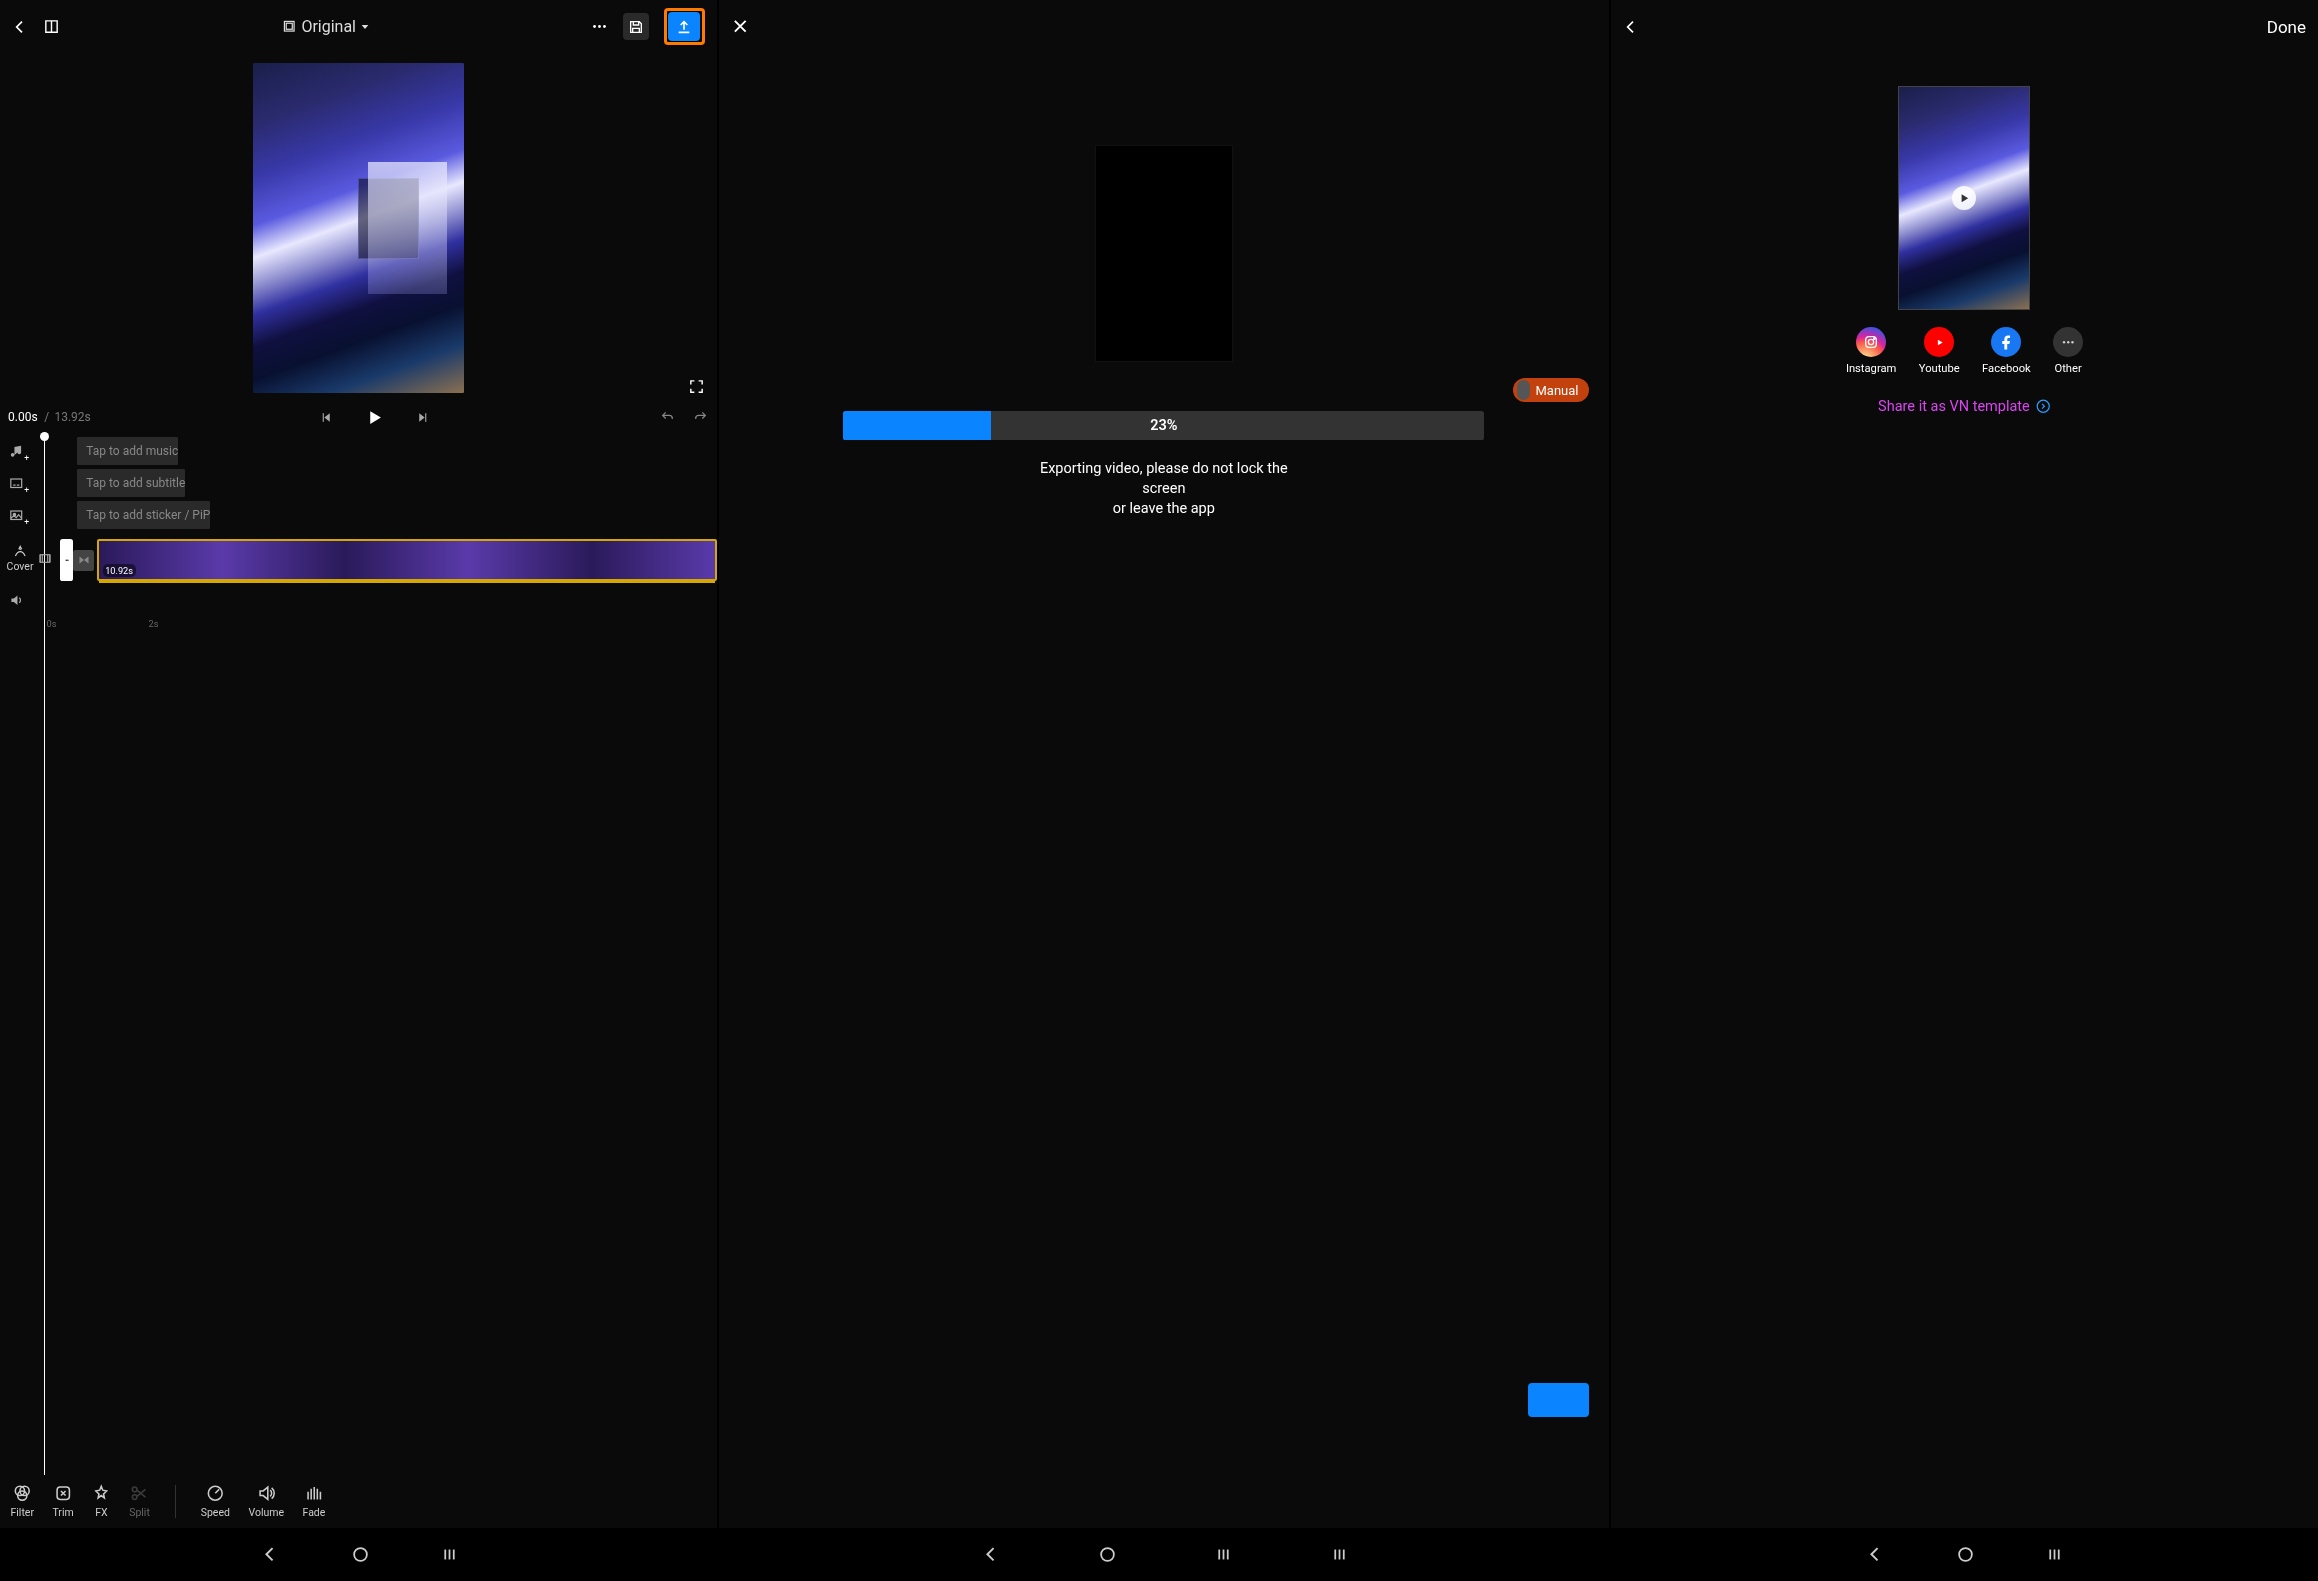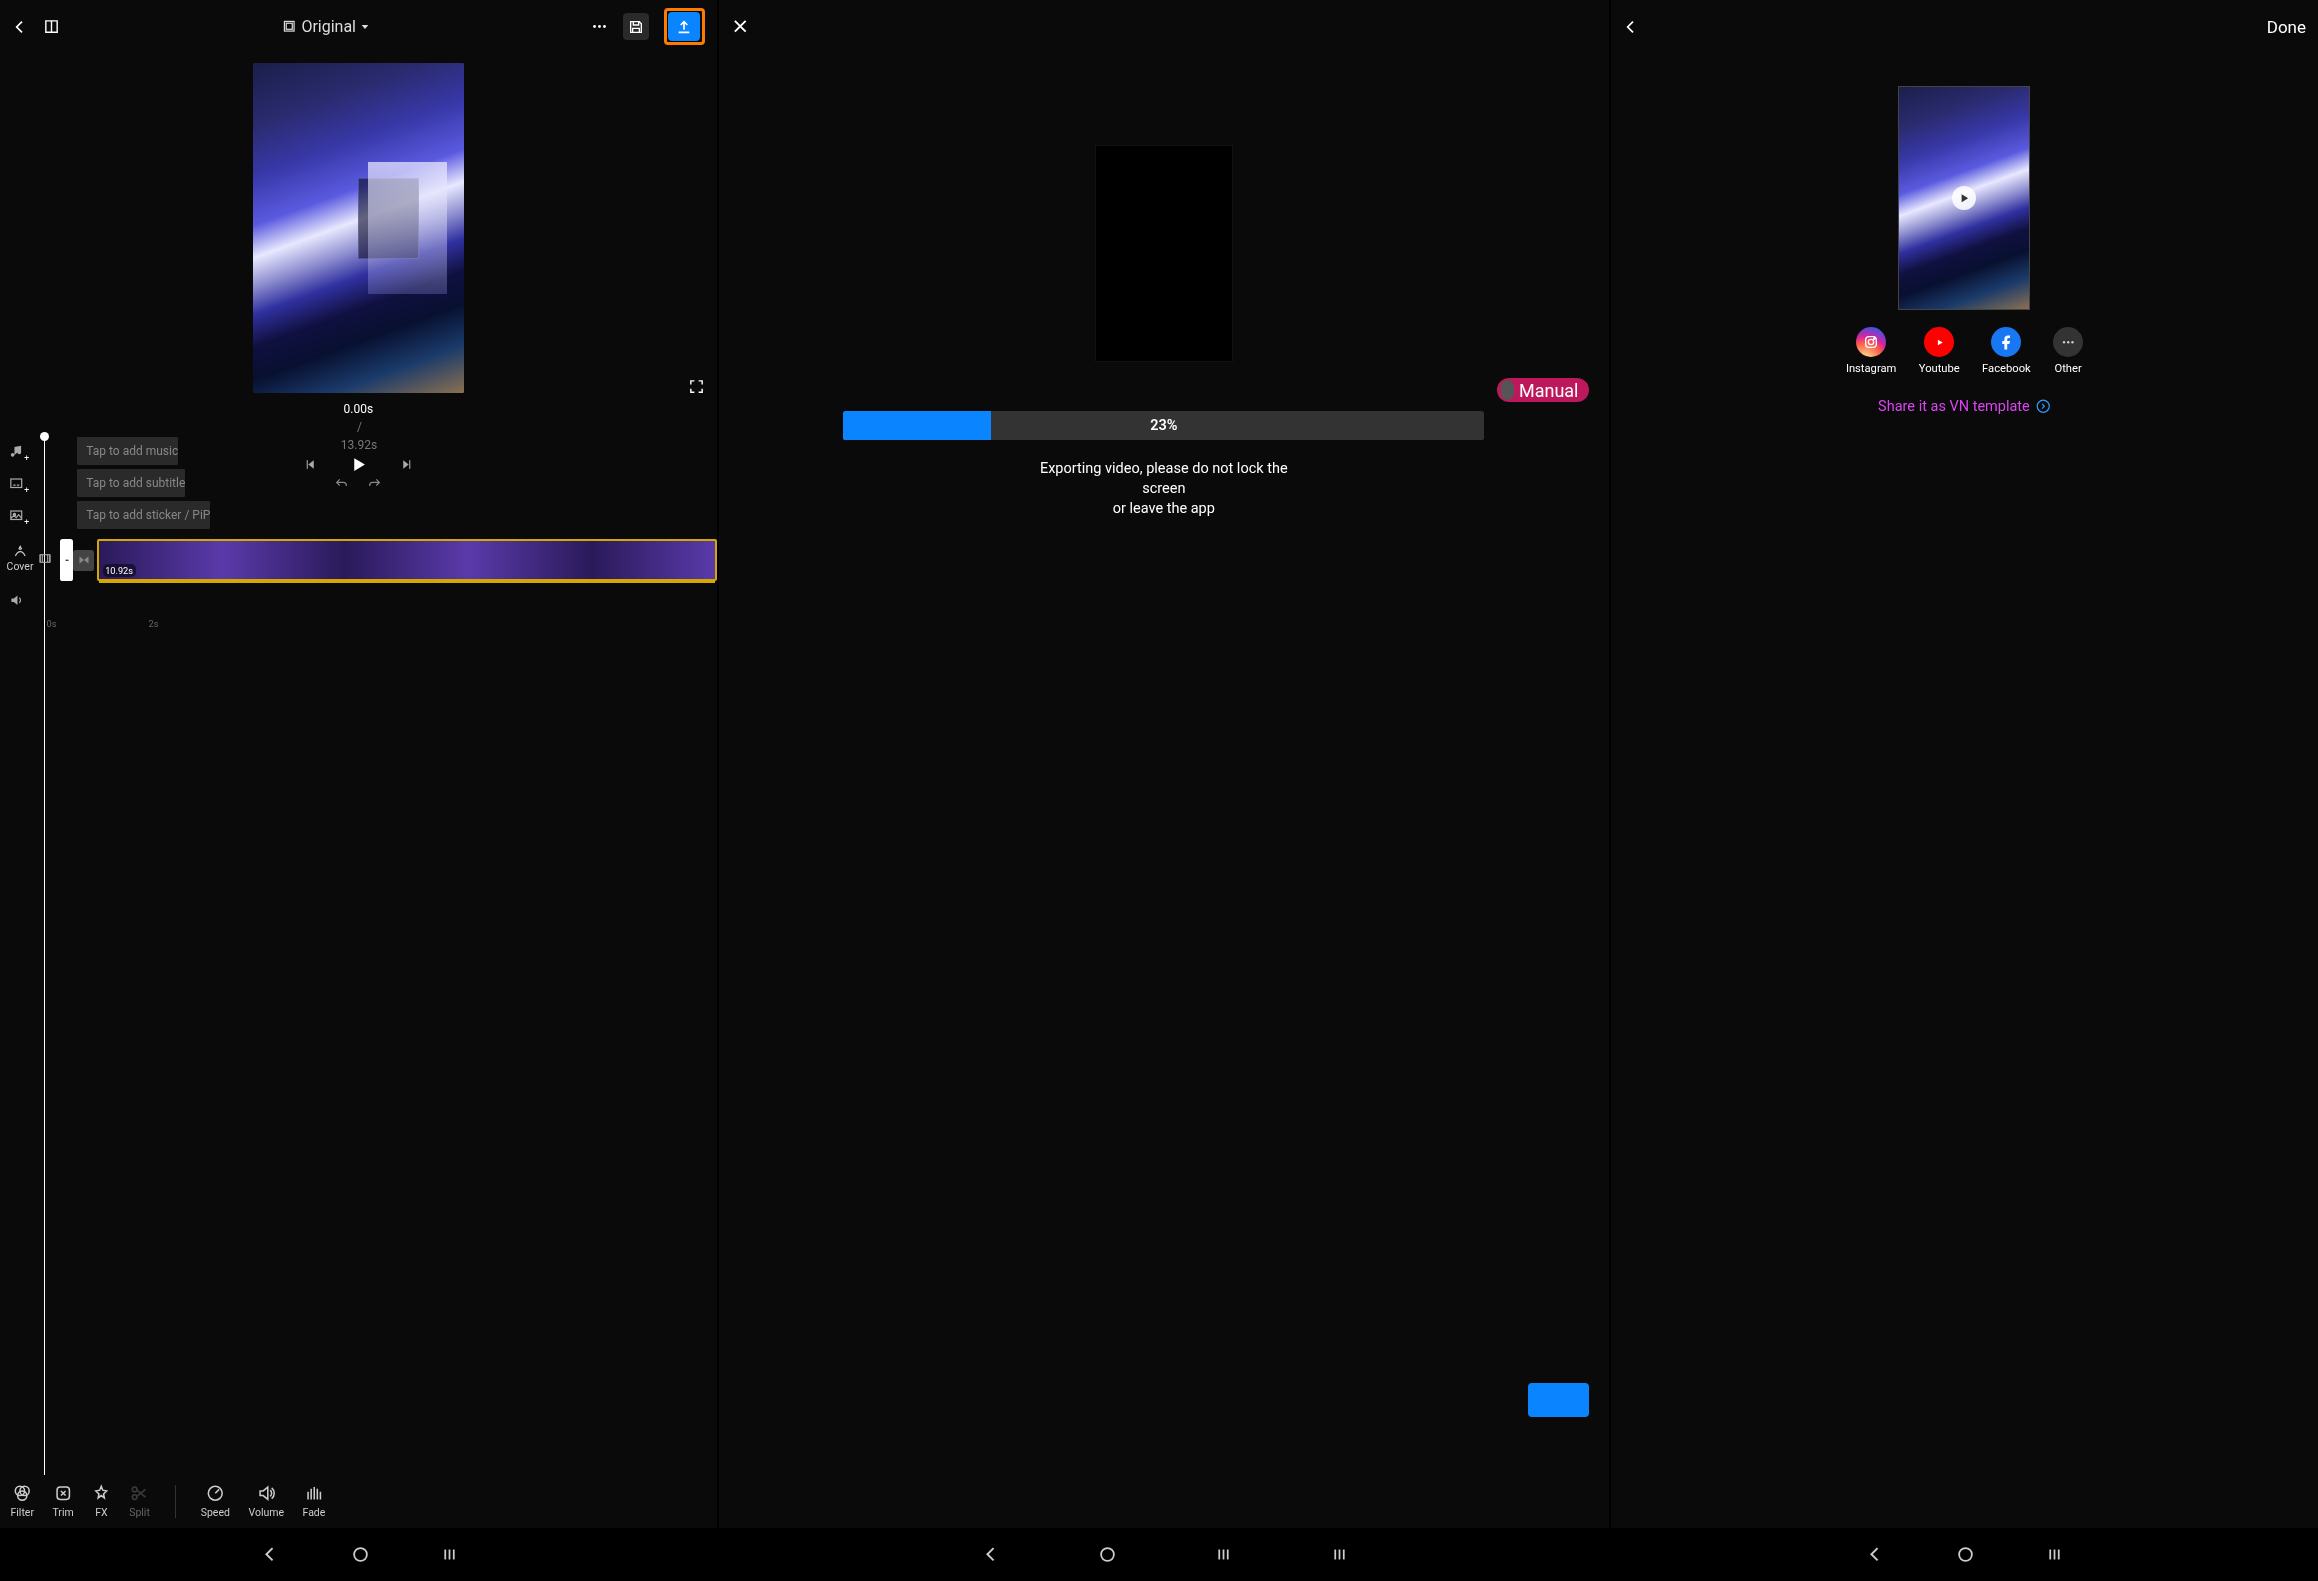--- a/index.html
+++ b/index.html
@@ -22,21 +22,21 @@
   .ratio-pill { display: flex; align-items: center; gap: 5.3px; font-size: 16px; color: #ddd; }
   .export-hl { border: 3.3px solid #ff7a00; border-radius: 4px; padding: 1.3px; }
   .export-btn { background: #0a84ff; width: 32px; height: 29px; border-radius: 4px; display: flex; align-items: center; justify-content: center; }
 
   .preview-area { flex: 0 0 auto; height: 349px; display: flex; justify-content: center; align-items: center; position: relative; }
   .preview-img { width: 211px; height: 330px; background: linear-gradient(160deg,#1a1f4a 0%,#2a2a6e 15%,#3838a8 28%,#5a5ae0 40%,#e8e8ff 48%,#9090d0 55%,#3030a0 62%,#101040 70%,#081030 78%,#1a3a6a 88%,#8a7050 100%); border-radius: 1.3px; position:relative; overflow:hidden;}
   .preview-img::before{content:"";position:absolute;left:50%;top:35%;width:59px;height:79px;background:rgba(12,12,40,.6);border:0.7px solid rgba(130,130,220,.4);}
   .preview-img::after{content:"";position:absolute;right:8%;top:30%;width:79px;height:132px;background:linear-gradient(180deg,rgba(240,240,255,.7),rgba(140,140,220,.3));}
   .fullscreen-ico { position: absolute; right: 12px; bottom: 6.6px; }
 
-  .transport { height: 30px; display: flex; align-items: center; padding: 0 8px; font-size: 12px; gap: 4px; flex-direction: column; }
+  .transport { height: 30px; display: flex; align-items: center; padding: 0 8px; font-size: 12px; gap: 4px; }
   .time-cur { color: #fff; }
   .time-dur { color: #777; }
   .transport .center { flex: 1; display: flex; justify-content: center; gap: 33px; align-items: center; }
   .transport .right { display: flex; gap: 16px; }
 
   .timeline { flex: 1; display: flex; padding-left: 6.6px; padding-top: 5.3px; }
   .tl-icon { width: 18.5px; height: 18.5px; display:flex; align-items:center; justify-content:center; color:#aaa; position:relative; }
   .corner-plus { position:absolute; right:-4px; bottom:-2.6px; font-size:8.6px; color:#fff; }
   .cover-btn { display:flex; flex-direction:column; align-items:center; font-size:10.5px; color:#ccc; gap:1.3px; margin-top: 26px;}
   .tl-right { flex: 1; display: flex; flex-direction: column; gap: 4px; position: relative; padding-right: 0; }
@@ -54,21 +54,21 @@
   .bottom-tools { height: 53px; display:flex; align-items:center; justify-content:flex-start; gap: 18.5px; padding: 0 10.5px; }
   .tool { display:flex; flex-direction:column; align-items:center; gap:2.6px; font-size:10.5px; color:#ccc; }
   .tool.dim { opacity:.45; }
   .tool-divider { width:0.7px; height:33px; background:#333; margin:0 6.6px;}
 
   
   .s2 .topbar { }
   .s2-body { flex:1; display:flex; flex-direction:column; align-items:center; justify-content:flex-start; padding-top: 92px; }
   .s2-preview { width: 138px; height: 217px; background: #000; border:0.7px solid #111;}
   .manual-row { width: 100%; display:flex; justify-content:flex-end; padding: 16px 20px 5.3px; align-items:center; gap:0;}
-  .manual-toggle { display:flex; align-items:center; background:#be185d; border-radius: 12px; height:24px; padding: 0 10.5px 0 4px; font-size:18px; gap:5.3px; }
+  .manual-toggle { display:flex; align-items:center; background:#c2410c; border-radius: 12px; height:24px; padding: 0 10.5px 0 4px; font-size:13px; gap:5.3px; }
   .toggle-knob { width:13px; height:20px; background:#555; border-radius:8px; }
   .progress-wrap{ width: 72%; height: 29px; background:#333; border-radius:2.6px; position:relative; display:flex; align-items:center; justify-content:center; font-size:14.5px; font-weight:600; margin-top:4px;}
   .progress-fill{position:absolute;left:0;top:0;bottom:0;width:23%;background:#0a84ff;border-radius:2.6px 0 0 2.6px;}
   .progress-label{position:relative;z-index:1;}
   .export-msg{ margin-top:18.5px; font-size:14.5px; text-align:center; line-height:1.4; max-width: 264px;}
   .cancel-box{ position:absolute; right:20px; bottom: 111px; width:61px; height:34px; background:#0a84ff; border-radius:4px;}
 
   
   .s3 .topbar { justify-content: space-between; }
   .done { font-size: 17px; }

